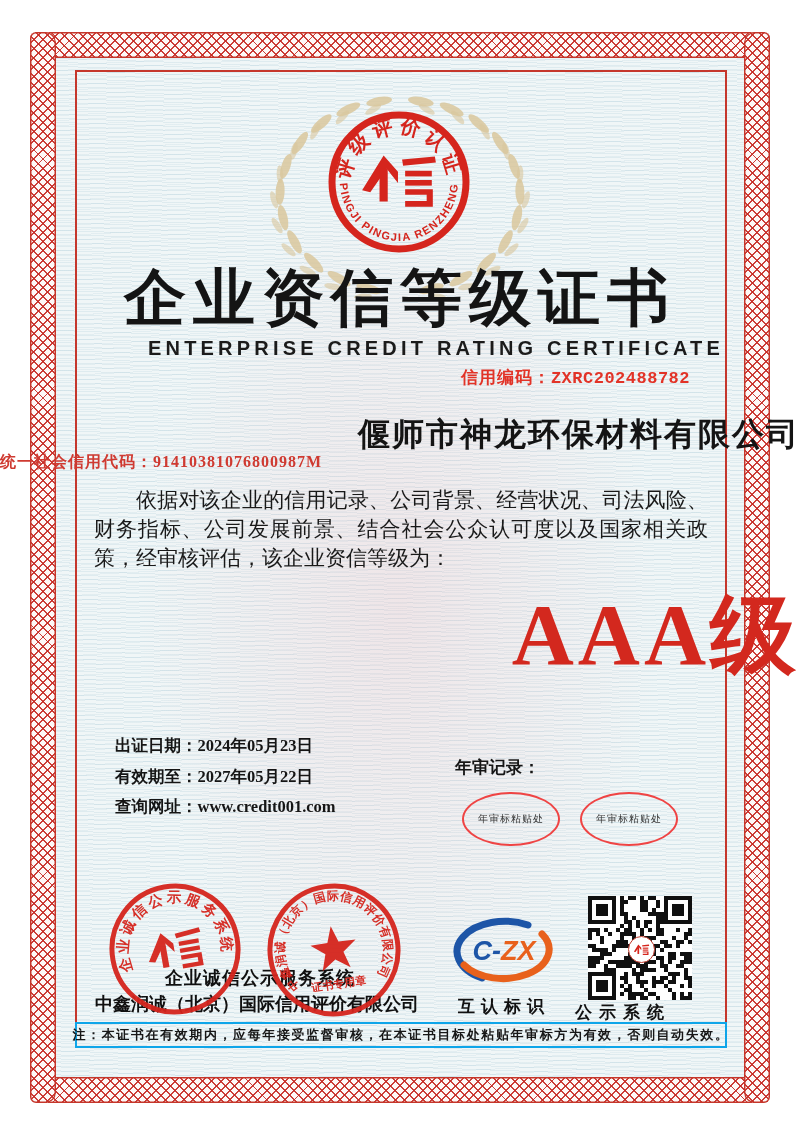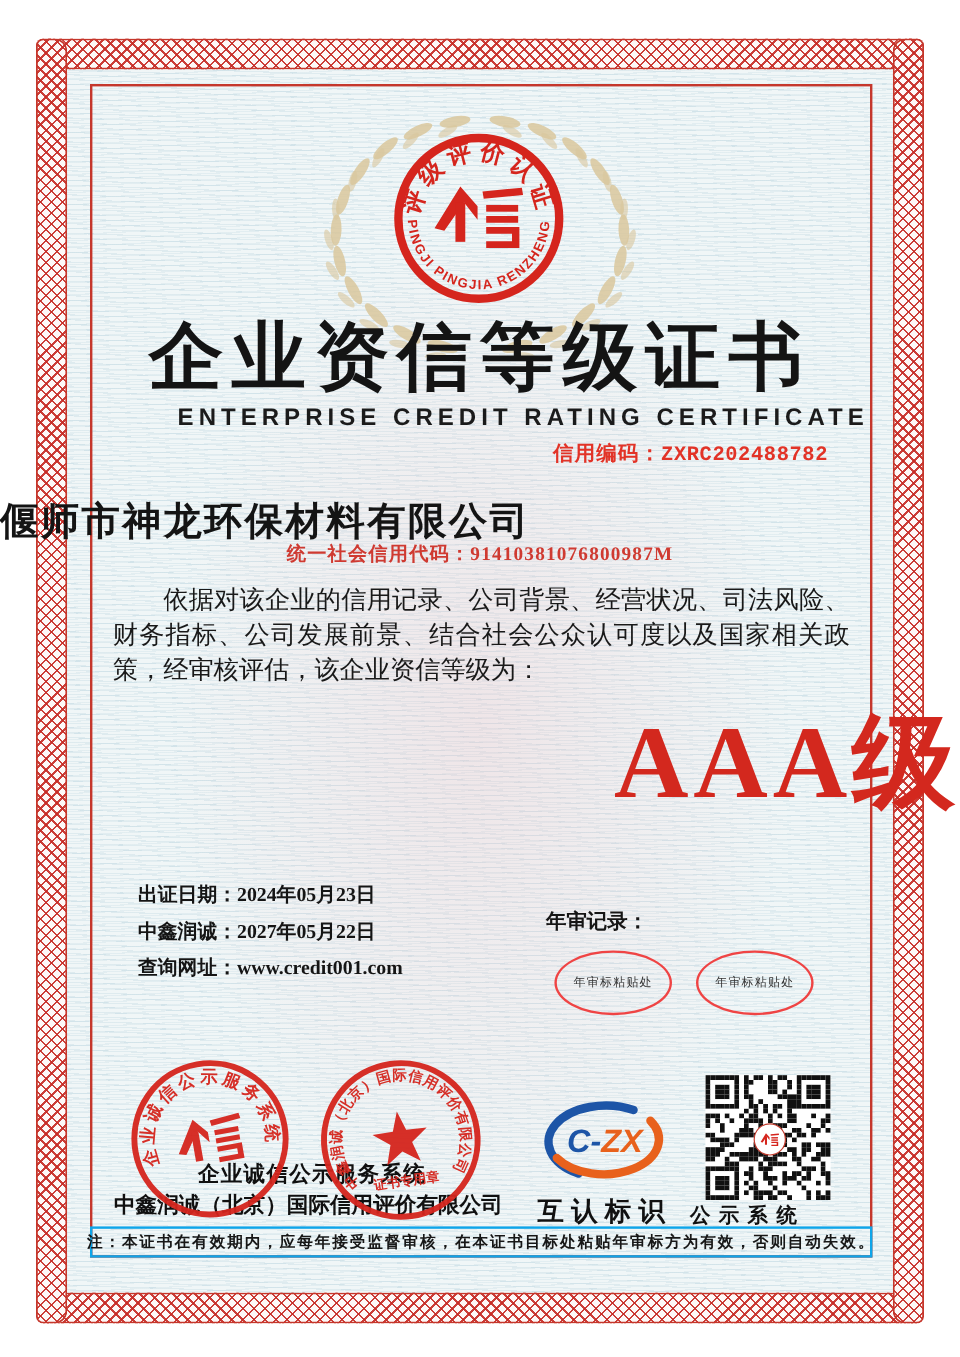--- a/index.html
+++ b/index.html
@@ -45,22 +45,22 @@
   }
   .subtitle{
     left:0;width:800px;top:337px;text-align:center;
     font-family:"Liberation Sans","DejaVu Sans",sans-serif;
     font-size:20px;font-weight:600;letter-spacing:4.2px;color:#1b1b1b;padding-left:36px;
   }
   .credit-code{
     right:110px;top:366px;text-align:right;color:#e23327;font-weight:bold;font-size:17px;letter-spacing:1px;
   }
   .credit-code .mono{font-family:"Liberation Mono","DejaVu Sans Mono",monospace;font-size:17px;letter-spacing:0.5px;}
-  .company{left:0;width:800px;top:413px;text-align:left;font-size:32px;font-weight:bold;letter-spacing:2px;color:#141414;}
-  .uscc{left:0;width:800px;top:452px;text-align:center;font-size:16px;font-weight:bold;color:#cf3a31;letter-spacing:1px;}
+  .company{left:0;width:800px;top:413px;text-align:right;font-size:32px;font-weight:bold;letter-spacing:2px;color:#141414;}
+  .uscc{left:0;width:800px;top:452px;text-align:left;font-size:16px;font-weight:bold;color:#cf3a31;letter-spacing:1px;}
   .body-par{
     left:94px;width:614px;top:486px;margin:0;
     font-size:21px;font-weight:normal;line-height:29px;text-indent:2em;text-align:justify;color:#191919;
   }
   .rating{
     left:0;width:800px;top:592px;text-align:right;
     font-size:86px;font-weight:bold;color:#d3281e;letter-spacing:4px;line-height:1.0;
   }
   .details{left:115px;top:735px;font-size:16.5px;font-weight:bold;color:#151515;}
   .details .row{margin-bottom:8.5px;white-space:nowrap;}
@@ -71,21 +71,21 @@
     display:flex;align-items:center;justify-content:center;
     font-size:10px;color:#333;font-weight:normal;letter-spacing:1px;background:transparent;
   }
   .sticker-1{left:462px;top:792px;}
   .sticker-2{left:580px;top:792px;}
   .footer-line1{left:90px;width:340px;top:966px;text-align:center;font-size:18px;font-weight:bold;color:#101010;letter-spacing:1px;}
   .footer-line2{left:72px;width:370px;top:992px;text-align:center;font-size:18px;font-weight:bold;color:#101010;}
   .left-seal{left:106px;top:880px;z-index:5;opacity:0.95;transform:rotate(-10deg);}
   .right-seal{left:264px;top:880px;z-index:5;opacity:0.95;transform:rotate(-8deg);}
   .czx-logo{left:450px;top:910px;}
-  .mutual-label{left:438px;width:132px;top:995px;text-align:center;font-size:22px;font-weight:bold;letter-spacing:6px;color:#111;}
+  .mutual-label{left:438px;width:132px;top:995px;text-align:center;font-size:17px;font-weight:bold;letter-spacing:6px;color:#111;}
   .qr{
     left:588px;top:896px;width:104px;height:104px;background:#ffffff;
     display:grid;grid-template-columns:repeat(26,4px);grid-template-rows:repeat(26,4px);
   }
   .qr .d{background:#101010;} .qr .l{background:#ffffff;}
   .qr-center{
     left:628px;top:936px;width:25px;height:25px;border-radius:50%;z-index:6;
     background:#fff;border:1.5px solid #c0392b;display:flex;align-items:center;justify-content:center;
   }
   .qr-label{left:575px;width:130px;top:1001px;text-align:left;font-size:17px;font-weight:bold;letter-spacing:7px;color:#111;}
@@ -194,21 +194,21 @@
 
   <p class="abs body-par">依据对该企业的信用记录、公司背景、经营状况、司法风险、财务指标、公司发展前景、结合社会公众认可度以及国家相关政策，经审核评估，该企业资信等级为：</p>
 
   <div class="abs rating">AAA级</div>
 
   <div class="abs details">
     <div class="row">
       <span>出证日期：</span><span>2024年05月23日</span>
     </div>
     <div class="row">
-      <span>中鑫润诚：</span><span>2027年05月22日</span>
+      <span>有效期至：</span><span>2027年05月22日</span>
     </div>
     <div class="row site">
       <span>查询网址：</span><span>www.credit001.com</span>
     </div>
   </div>
 
   <div class="abs annual-label">年审记录：</div>
   <div class="abs sticker sticker-1">
     <span>年审标粘贴处</span>
   </div>

